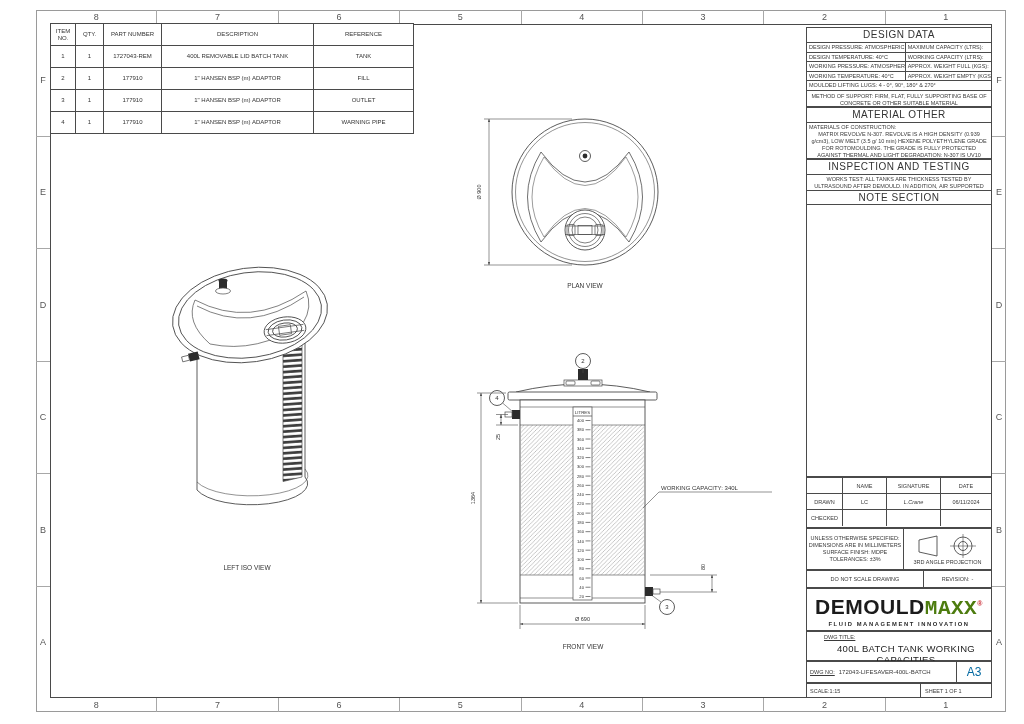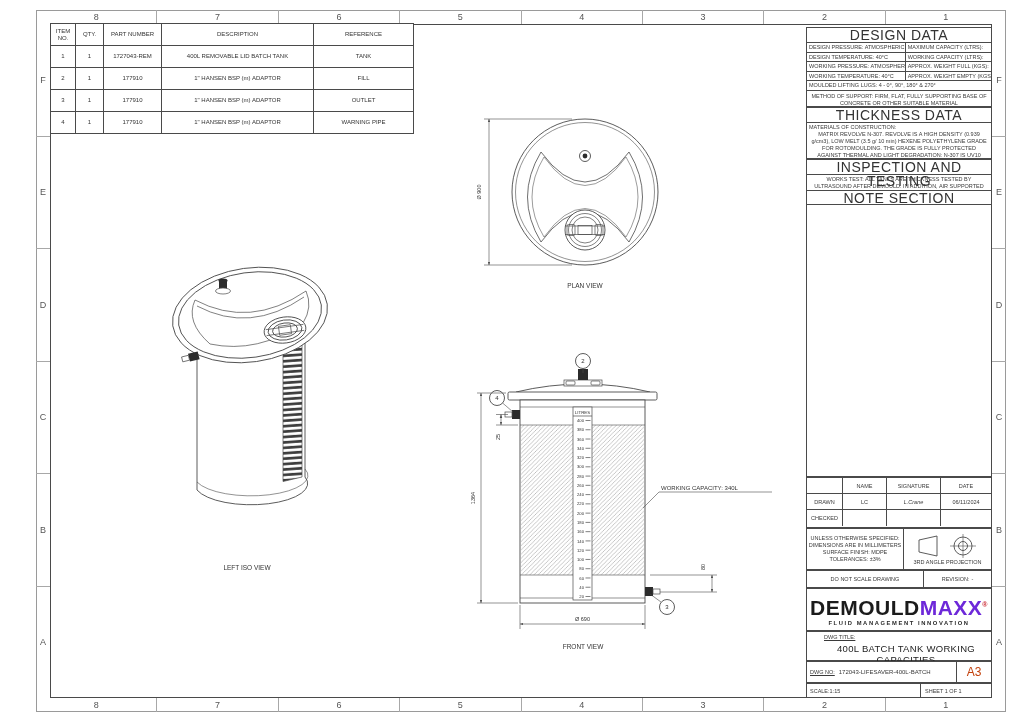--- a/index.html
+++ b/index.html
@@ -19,21 +19,21 @@
   .zone-left .zone-cell,.zone-right .zone-cell{border-bottom:1px solid #a8a8a8;}
   .zone-left .zone-cell:last-child,.zone-right .zone-cell:last-child{border-bottom:none;}
 
   
   table.parts{position:absolute;left:50px;top:23px;border-collapse:collapse;background:#fff;z-index:3;}
   table.parts th,table.parts td{border:1px solid #4a4a4a;font-size:6px;font-weight:normal;
       text-align:center;vertical-align:middle;padding:0 1px;height:21px;line-height:7px;color:#333;}
 
   
   .rbox{position:absolute;left:806px;width:186px;border:1px solid #4a4a4a;background:#fff;box-sizing:border-box;}
-  .sec-title{font-size:14px;letter-spacing:.5px;text-align:center;height:14px;line-height:14px;color:#333;}
+  .sec-title{font-size:10px;letter-spacing:.5px;text-align:center;height:14px;line-height:14px;color:#333;}
   .bb{border-bottom:1px solid #4a4a4a;}
   .kv-row{display:flex;border-bottom:1px solid #4a4a4a;height:9.5px;box-sizing:border-box;}
   .kv-row:last-of-type{}
   .kv-l{width:52%;border-right:1px solid #4a4a4a;font-size:5.5px;line-height:9px;padding-left:2px;white-space:nowrap;overflow:hidden;}
   .kv-r{flex:1;font-size:5.5px;line-height:9px;padding-left:2px;white-space:nowrap;overflow:hidden;}
   .one-row{border-bottom:1px solid #4a4a4a;font-size:5.5px;line-height:9px;height:9.5px;padding-left:2px;box-sizing:border-box;white-space:nowrap;overflow:hidden;}
   .center-text{font-size:5.5px;line-height:7px;text-align:center;padding:2px 4px 0 4px;}
   .left-line{font-size:5.5px;line-height:8px;padding-left:2px;}
   .grid3{display:grid;grid-template-columns:36px 44px 54px 1fr;}
   .grid3 div{border-right:1px solid #4a4a4a;border-bottom:1px solid #4a4a4a;font-size:5.5px;
@@ -44,29 +44,29 @@
   .tol-row{display:flex;height:100%;}
   .tol-l{width:96px;border-right:1px solid #4a4a4a;display:flex;flex-direction:column;justify-content:center;
       text-align:center;font-size:5.5px;line-height:7px;}
   .tol-r{flex:1;display:flex;flex-direction:column;align-items:center;justify-content:center;}
   .tol-r .lbl{font-size:5.5px;margin-top:1px;}
   .ns-row{display:flex;height:100%;}
   .ns-l{width:116px;border-right:1px solid #4a4a4a;display:flex;align-items:center;justify-content:center;font-size:5.5px;}
   .ns-r{flex:1;display:flex;align-items:center;justify-content:center;font-size:5.5px;gap:2px;}
   .logo-box{display:flex;flex-direction:column;align-items:center;justify-content:center;height:100%;}
   .logo-line{font-size:21px;font-weight:700;letter-spacing:.5px;line-height:21px;color:#1b1b1b;}
-  .logo-red{color:#6d28d9;}
+  .logo-red{color:#4d7c0f;font-family:Liberation Mono, monospace;}
   .logo-reg{font-size:7px;vertical-align:super;color:#c8202a;font-weight:700;}
   .tagline{font-size:5.8px;font-weight:700;letter-spacing:1.6px;color:#2a2a2a;margin-top:2px;}
   .dwg-label{font-size:5.5px;text-decoration:underline;padding:2px 0 0 3px;}
   .dwg-title{font-size:9.5px;text-align:center;margin-top:3px;letter-spacing:.3px;color:#222;}
   .dwgno-row{display:flex;height:100%;}
   .dwgno-main{flex:1;display:flex;align-items:center;gap:4px;padding-left:3px;}
   .dwgno-main .no{font-size:6px;}
-  .a3cell{width:34px;border-left:1px solid #4a4a4a;display:flex;align-items:center;justify-content:center;font-size:12px;color:#c2410c;}
+  .a3cell{width:34px;border-left:1px solid #4a4a4a;display:flex;align-items:center;justify-content:center;font-size:12px;color:#0369a1;}
   .scale-row{display:flex;height:100%;}
   .scale-l{width:110px;border-right:1px solid #4a4a4a;display:flex;align-items:center;padding-left:3px;font-size:5.5px;}
   .scale-r{flex:1;display:flex;align-items:center;padding-left:4px;font-size:5.5px;}
   svg text{font-family:"Liberation Sans","DejaVu Sans",sans-serif;fill:#333;}
 </style>
 </head>
 <body>
 
 <div class="sheet">
 
@@ -377,21 +377,21 @@
       </div>
     <div class="kv-row">
         <div class="kv-l">WORKING TEMPERATURE: 40°C</div>
         <div class="kv-r">APPROX. WEIGHT EMPTY (KGS):</div>
       </div>
     <div class="one-row">MOULDED LIFTING LUGS: 4 - 0°, 90°, 180° &amp; 270°</div>
     <div class="center-text">METHOD OF SUPPORT: FIRM, FLAT, FULLY SUPPORTING BASE OF CONCRETE OR OTHER SUITABLE MATERIAL</div>
   </div>
 
   <div class="rbox" style="top:107px;height:52px;">
-    <div class="sec-title bb">THICKNESS DATA</div>
+    <div class="sec-title bb">MATERIAL OTHER</div>
     <div class="left-line">MATERIALS OF CONSTRUCTION:</div>
     <div class="center-text" style="padding-top:0;">MATRIX REVOLVE N-307. REVOLVE IS A HIGH DENSITY (0.939 g/cm3), LOW MELT (3.5 g/ 10 min) HEXENE POLYETHYLENE GRADE FOR ROTOMOULDING. THE GRADE IS FULLY PROTECTED AGAINST THERMAL AND LIGHT DEGRADATION: N-307 IS UV10 STABILISED.</div>
   </div>
 
   <div class="rbox" style="top:159px;height:37px;">
     <div class="sec-title bb">INSPECTION AND TESTING</div>
     <div class="center-text" style="padding-top:1px;">WORKS TEST: ALL TANKS ARE THICKNESS TESTED BY ULTRASOUND AFTER DEMOULD. IN ADDITION, AIR SUPPORTED LEAK TEST ARE CARRIED OUT ON FLANGE LINES.</div>
   </div>
 
   <div class="rbox" style="top:190px;height:30px;">

